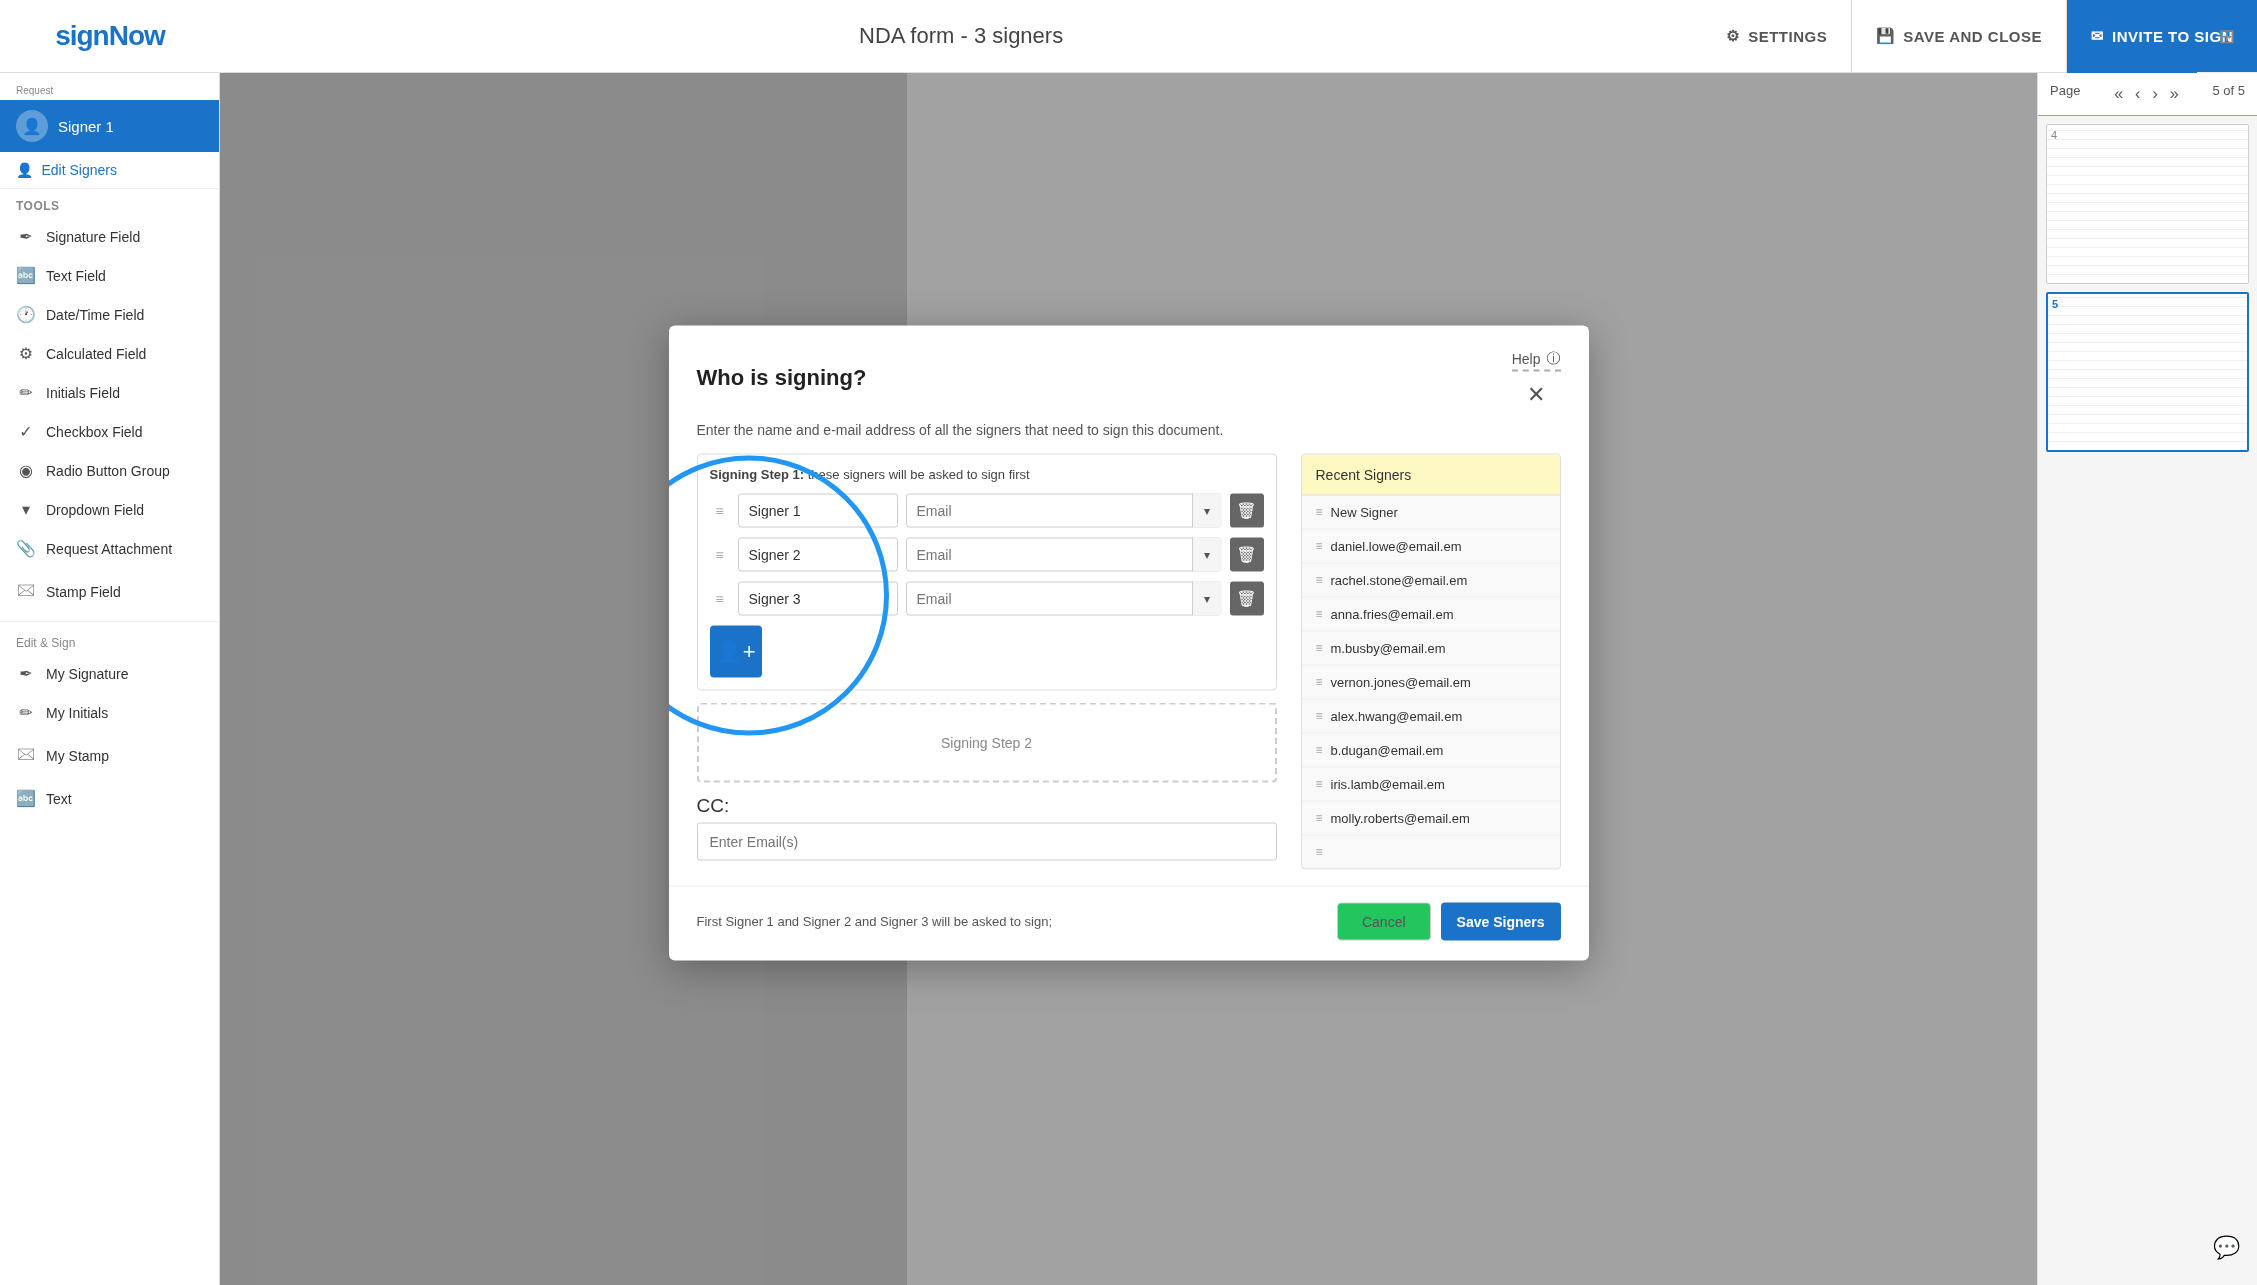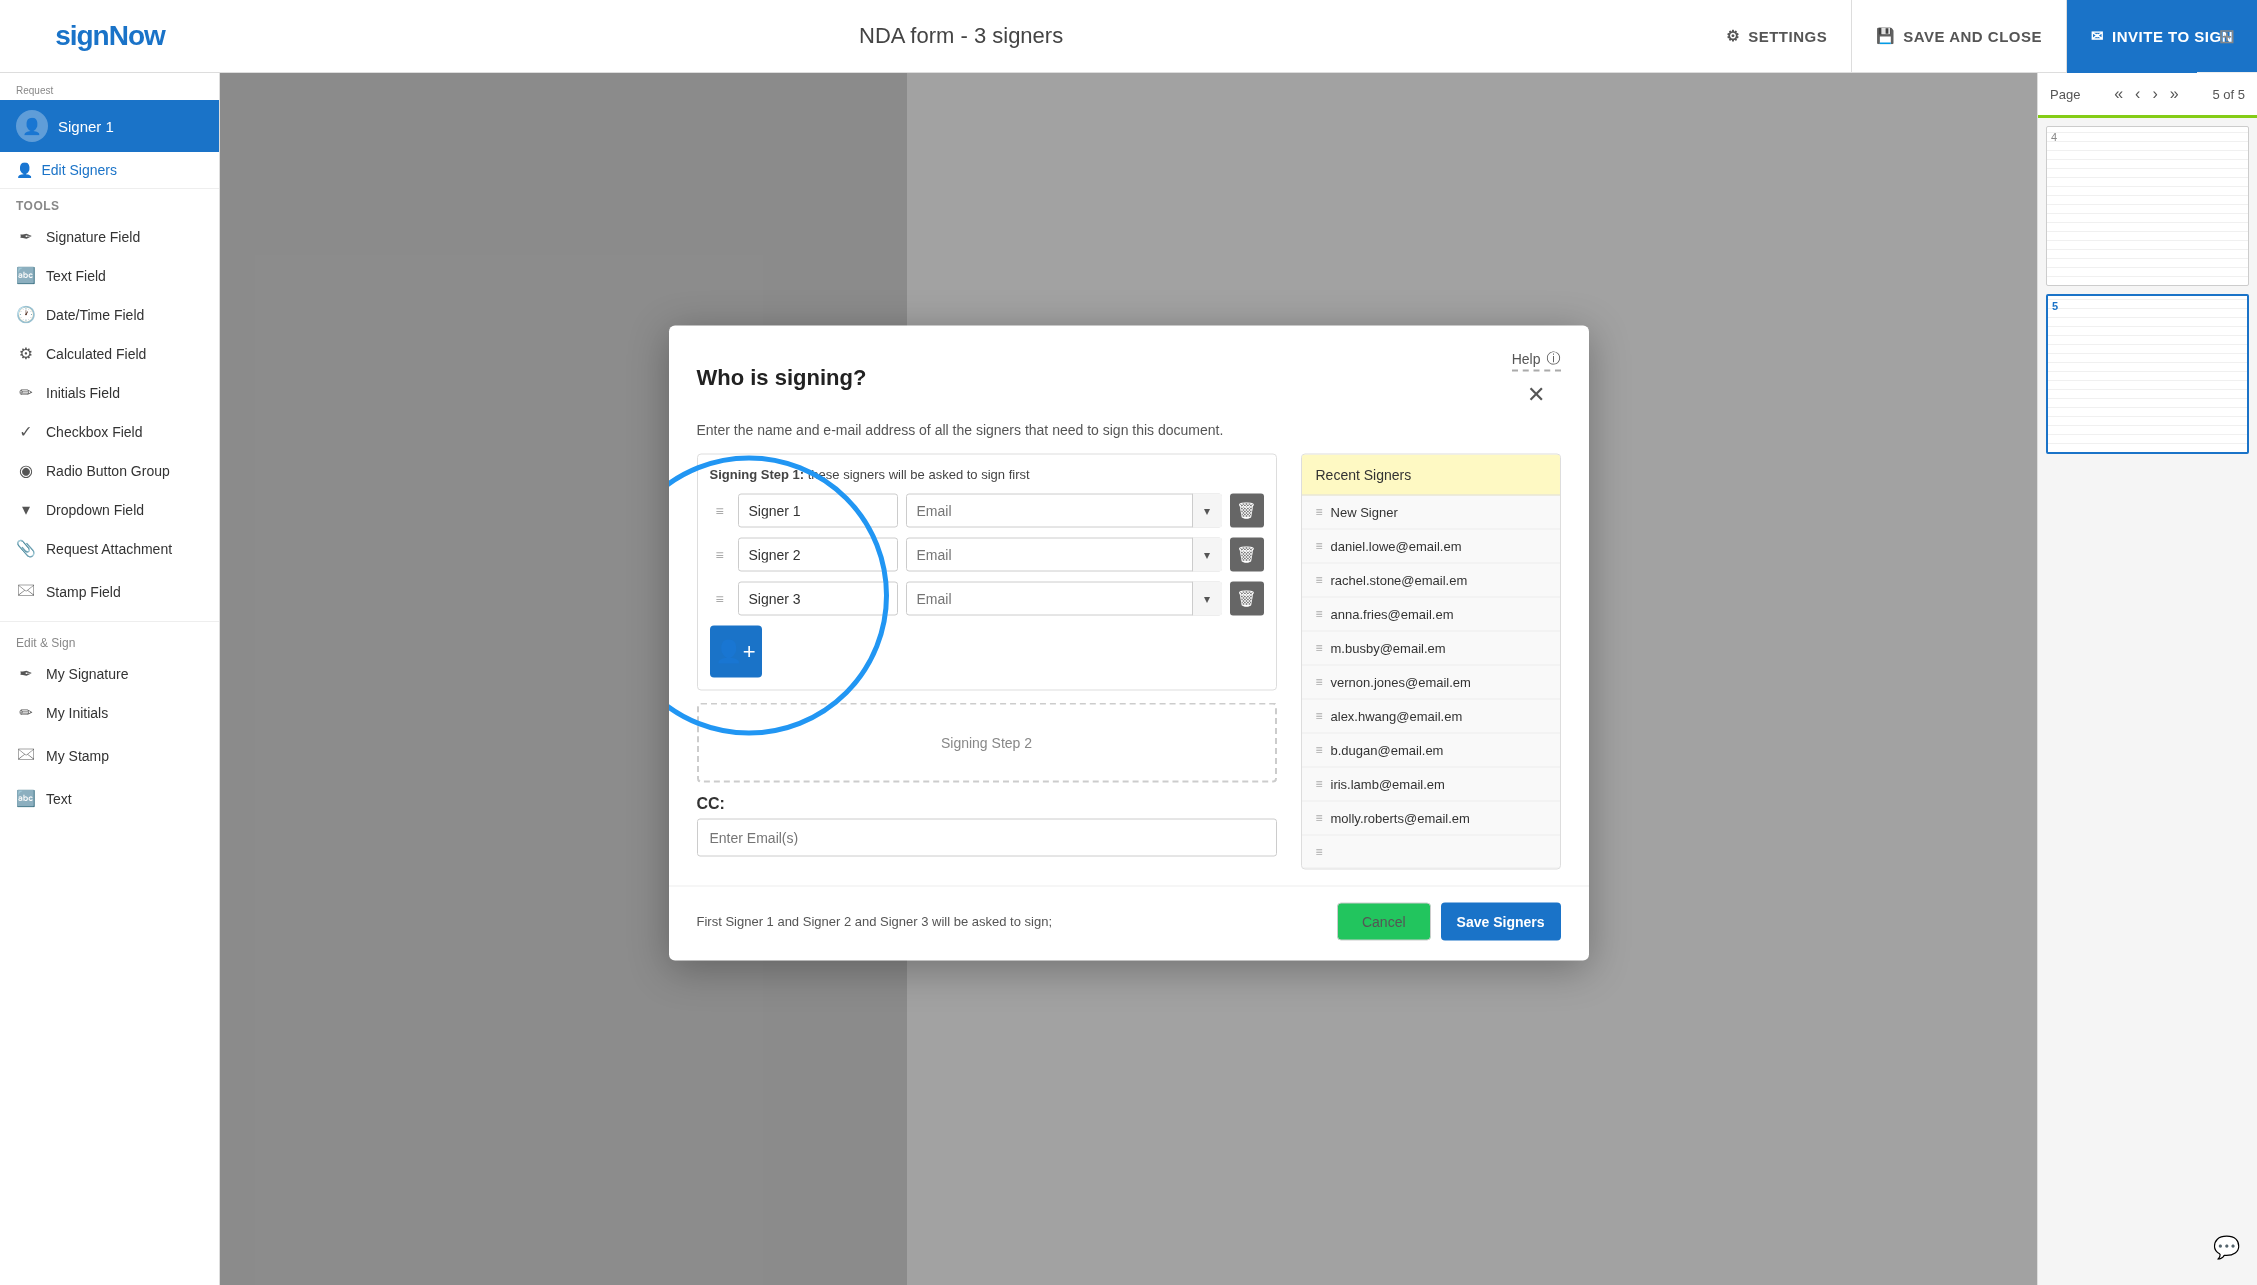--- a/index.html
+++ b/index.html
@@ -68,22 +68,22 @@
       position: absolute; top: 73px; left: 220px; right: 1350px; bottom: 0;
       background: #c8c8c8;
     }
 
     
     .right-panel {
       position: absolute; top: 73px; right: 0; width: 220px; bottom: 0;
       background: #f5f5f5; border-left: 1px solid #ddd;
     }
     .page-nav {
-      display: flex; align-items: center; justify-content: space-between;
-      padding: 10px 12px; border-bottom: 3px solid #84cc16; background: #fff;
+      display: flex; justify-content: space-between;
+      padding: 10px 12px; border-bottom: 1px solid #84cc16; background: #fff;
     }
     .page-nav-label { font-size: 13px; color: #555; }
     .page-nav-num { font-size: 13px; color: #555; }
     .page-nav-arrows { display: flex; gap: 4px; }
     .page-nav-arrows button {
       background: none; border: none; cursor: pointer; font-size: 16px; color: #555; padding: 2px 4px;
     }
     .page-thumbs { padding: 8px; display: flex; flex-direction: column; gap: 8px; }
     .page-thumb {
       background: #fff; border: 1px solid #ccc; border-radius: 2px;
@@ -172,21 +172,21 @@
       width: 52px; height: 52px; background: #1a73c8; border: none; border-radius: 4px;
       color: #fff; cursor: pointer; font-size: 22px; display: flex; align-items: center; justify-content: center;
       margin-top: 8px;
     }
     .signing-step-2 {
       border: 2px dashed #ccc; border-radius: 4px; min-height: 80px;
       display: flex; align-items: center; justify-content: center;
       color: #888; font-size: 14px; margin-bottom: 12px; padding: 20px;
     }
     .cc-section { padding: 0 0 8px; }
-    .cc-label { font-size: 16px; color: #333; margin-bottom: 6px; font-weight: 700; }
+    .cc-label { font-size: 19px; color: #333; margin-bottom: 6px; font-weight: 400; }
     .cc-input {
       width: 100%; border: 1px solid #ccc; border-radius: 3px; padding: 10px 12px;
       font-size: 14px; color: #999;
     }
     .modal-footer {
       display: flex; align-items: center; justify-content: space-between;
       padding: 16px 28px 20px; border-top: 1px solid #eee;
     }
     .footer-info { font-size: 13px; color: #555; }
     .footer-actions { display: flex; gap: 10px; }

